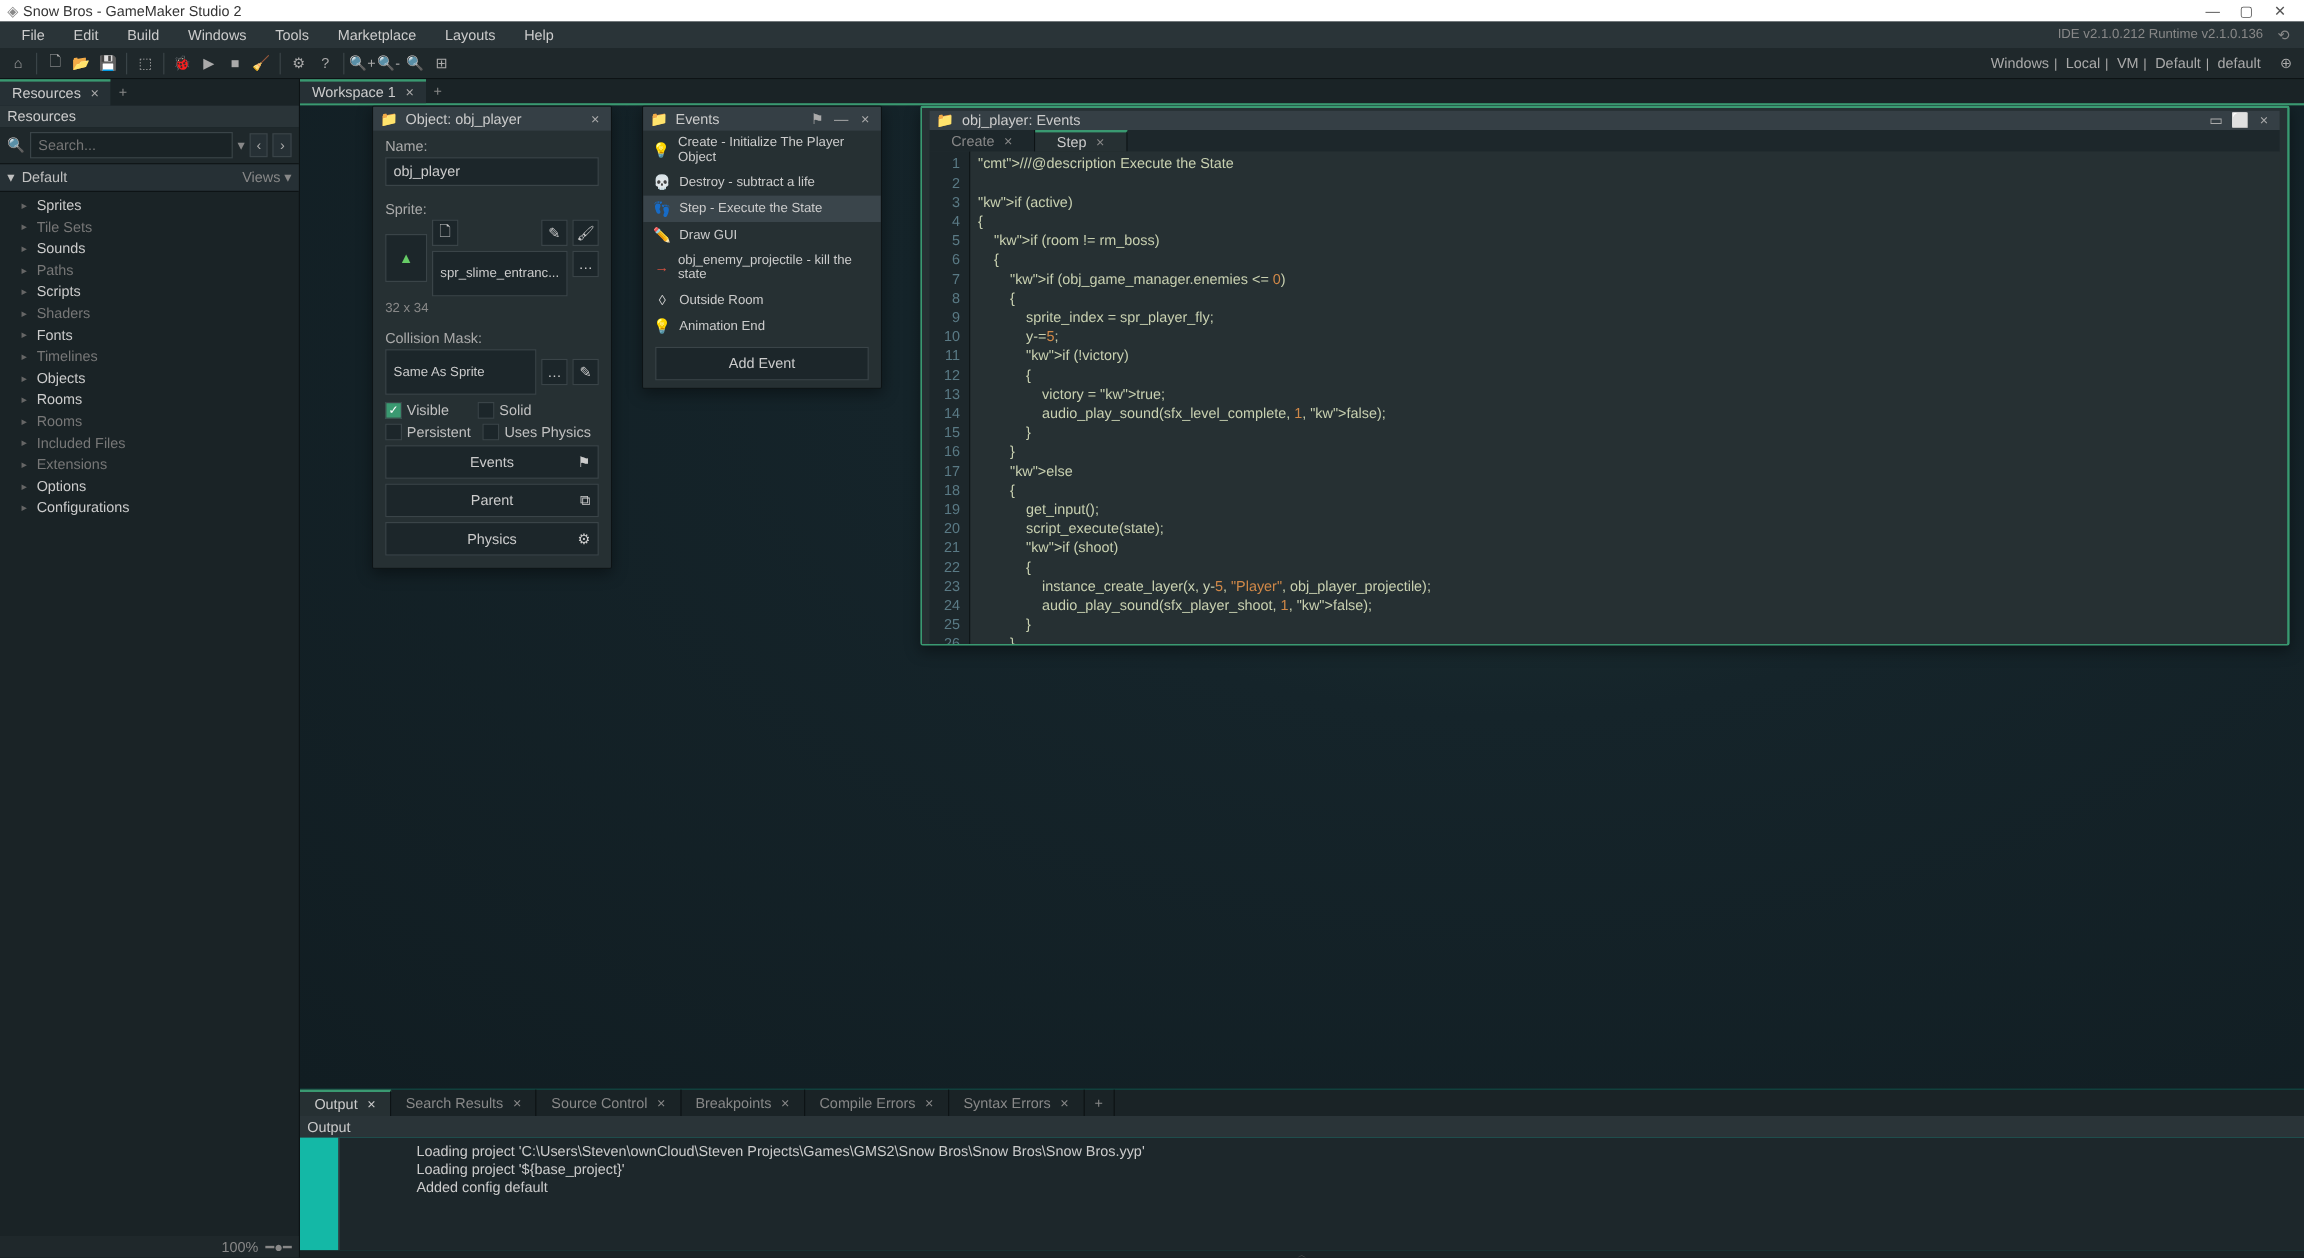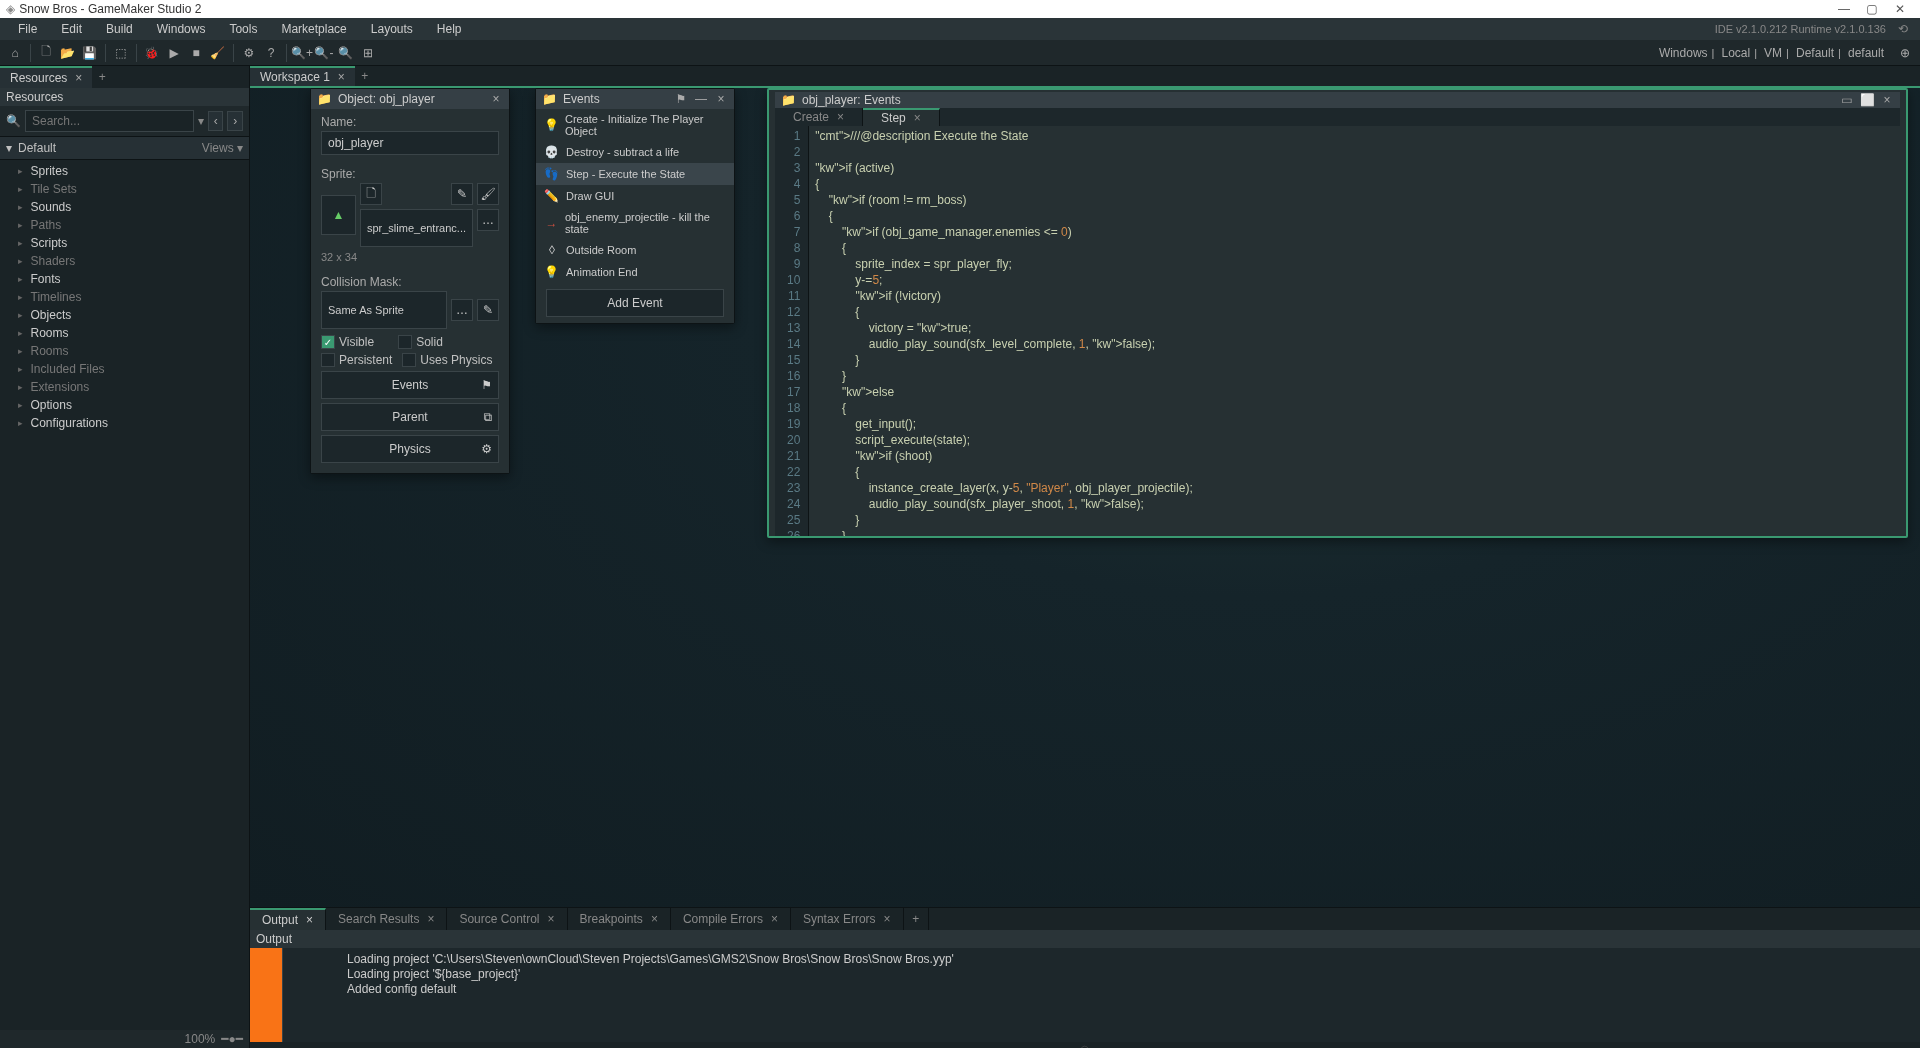--- a/index.html
+++ b/index.html
@@ -76,21 +76,21 @@
 .addevent{margin:6px 10px;background:#1c262a;border:1px solid #3a4448;color:#ccc;padding:6px;text-align:center;cursor:pointer}
 
 .codetabs{height:22px;display:flex;align-items:stretch;background:#1d272b}
 .ctab{display:flex;align-items:center;padding:0 18px;color:#888;gap:8px;border-right:1px solid #0d1315}
 .ctab.active{background:#263033;color:#ccc;border-top:2px solid #3a9971}
 .ctab .x{color:#888;cursor:pointer}
 .codewrap{flex:1;display:flex;font-family:Consolas,"Courier New",monospace;font-size:12px}
 .gutter{background:#1d272b;color:#5a7a85;text-align:right;padding:2px 8px 2px 12px;border-right:1px solid #0d1315;line-height:16px}
 .code{flex:1;background:#263033;padding:2px 6px;white-space:pre;line-height:16px;color:#c8d0b0;overflow:auto}.str{color:#d08848}.num{color:#d08848}
 
-.output{height:135px;background:#f97316;border-top:1px solid #0d1315;display:flex;flex-direction:column}
+.output{height:135px;background:#14b8a6;border-top:1px solid #0d1315;display:flex;flex-direction:column}
 .otabs{height:22px;display:flex;align-items:stretch;background:#1a2326}
 .otab{display:flex;align-items:center;padding:0 12px;color:#888;gap:8px;border-right:1px solid #0d1315}
 .otab.active{background:#263033;color:#ccc;border-top:2px solid #3a9971}
 .otab .x{cursor:pointer}
 .ohdr{height:18px;background:#2a3438;display:flex;align-items:center;padding:0 6px;color:#ccc}
 .olines{flex:1;background:#1d272b;padding:4px 64px;color:#ccc;font-size:11px;line-height:15px;overflow:auto;border-left:1px solid #3a4448;margin-left:32px}
 .scrollhint{height:6px;background:#1a2326;display:flex;justify-content:center;align-items:center;color:#555;font-size:8px}
 
 .wire{position:absolute;height:2px;background:#3a9971;z-index:-1}
 </style>

